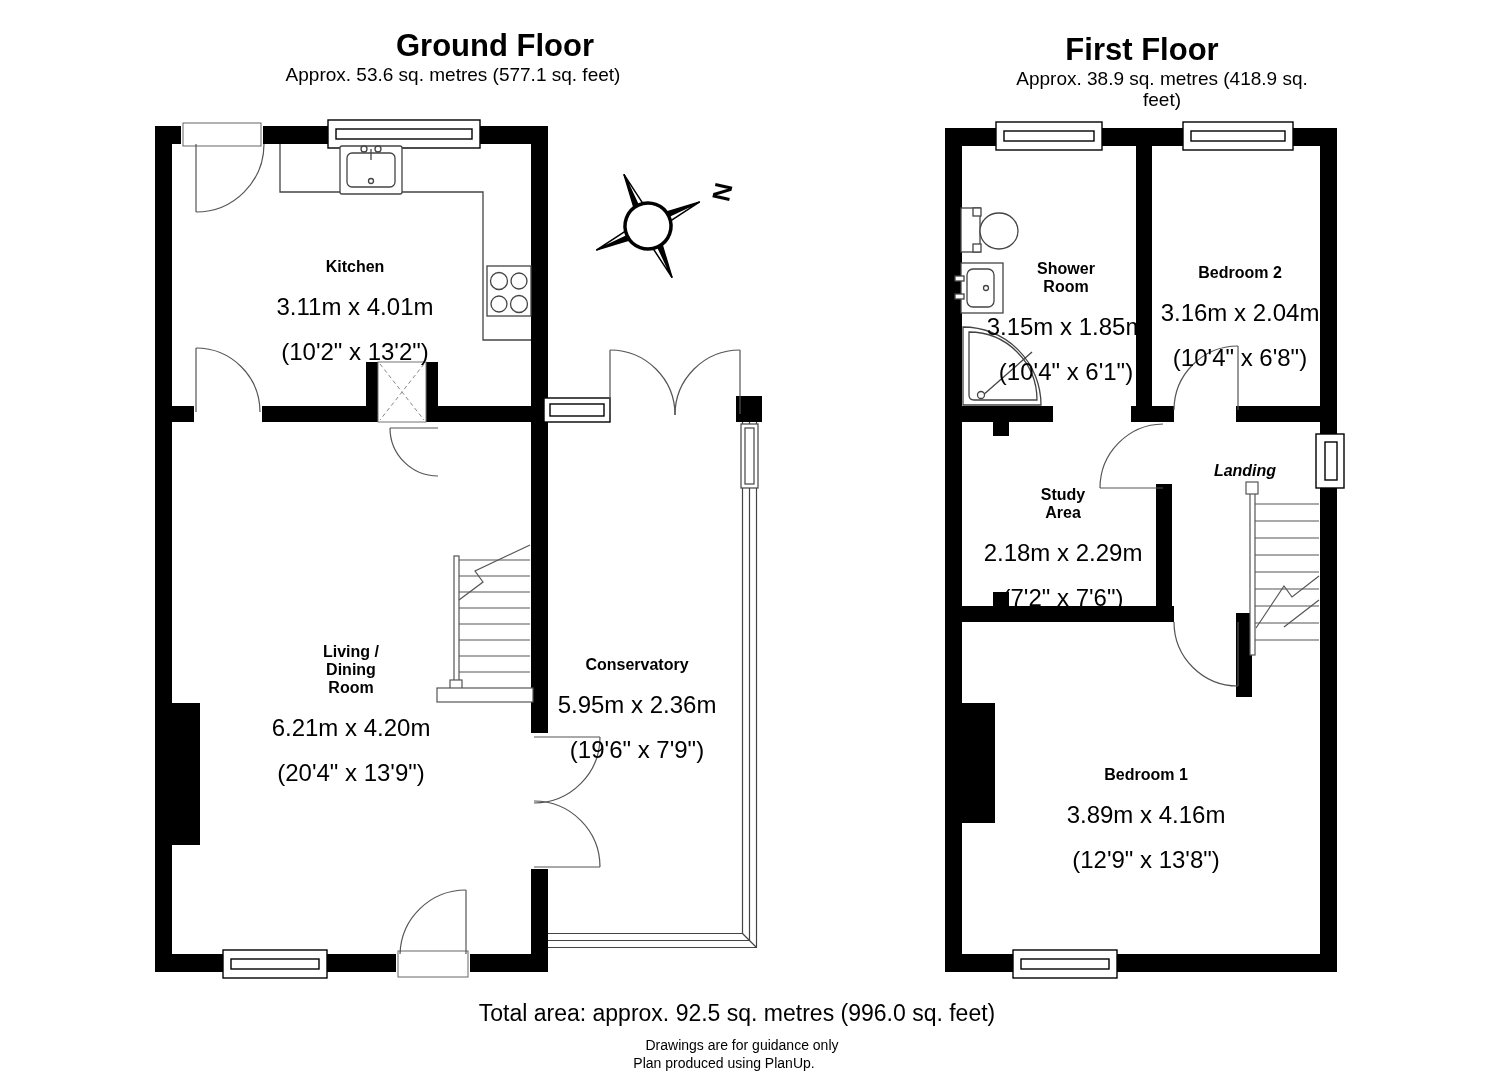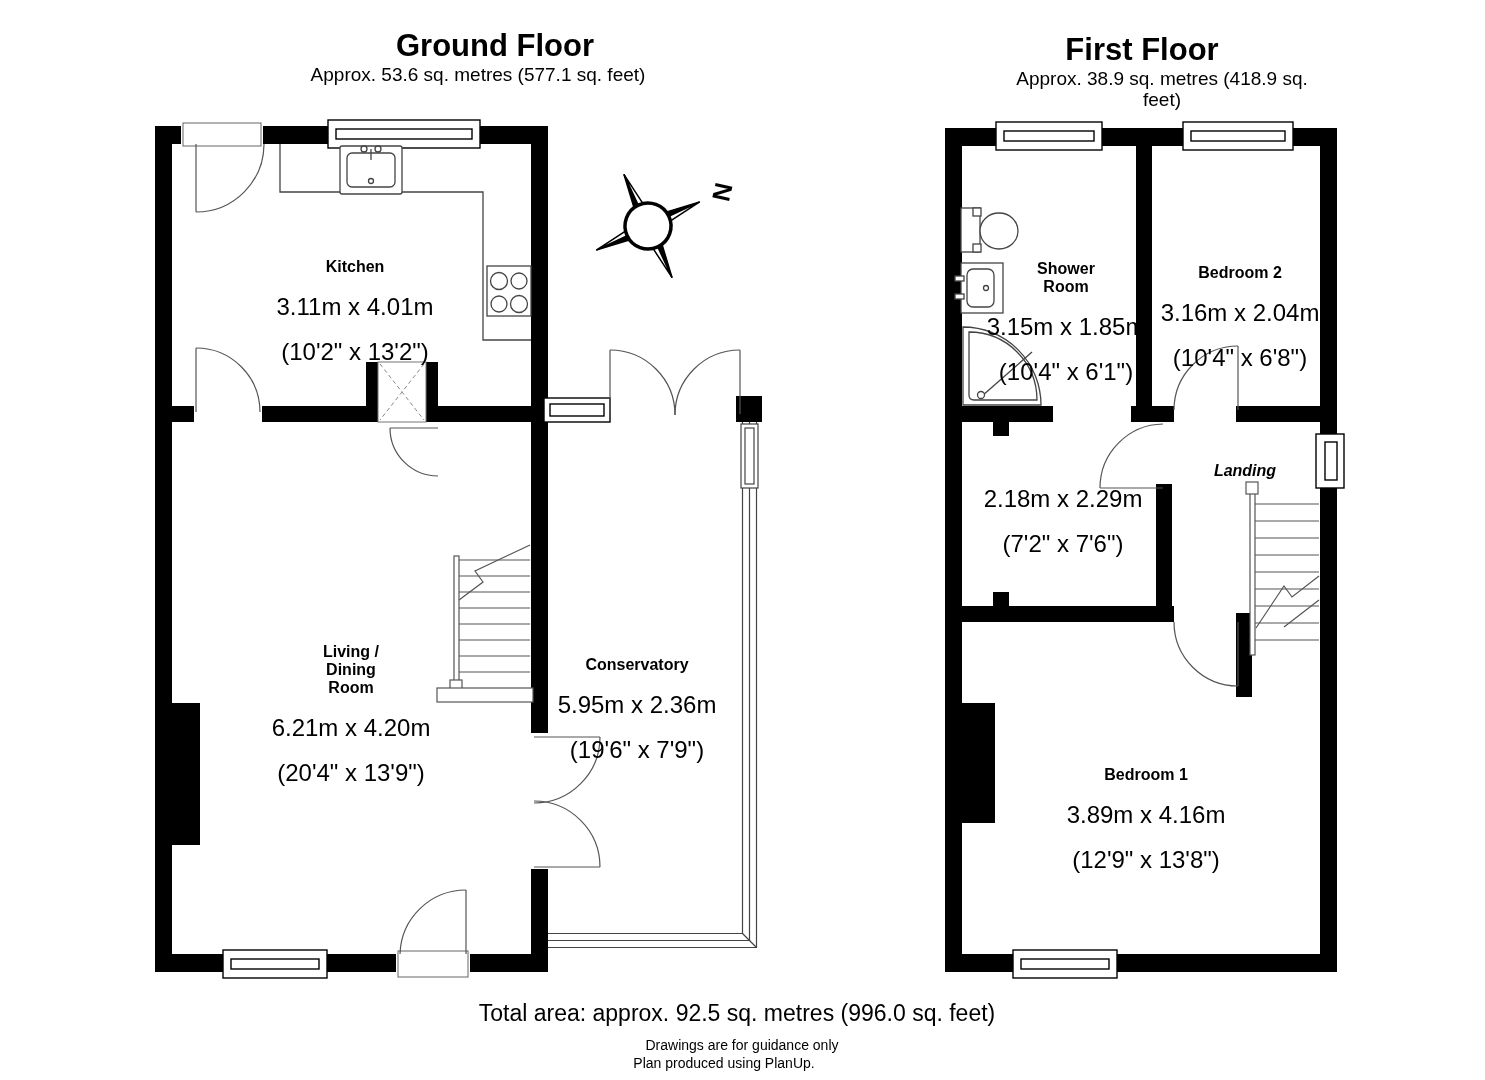--- a/index.html
+++ b/index.html
@@ -247,21 +247,21 @@
         <path d="M0,-57 L-7,-8 L0,0 Z" fill="#000"></path>
           <path d="M0,-57 L7,-8 L0,0 Z" fill="#fff"></path>
       </g>
       <circle cx="0" cy="0" r="23" fill="#fff" stroke="#000" stroke-width="3.5"></circle>
     </g>
     <text transform="translate(714,190) rotate(103)" font-family="Liberation Sans, sans-serif" font-size="25" font-weight="bold" text-anchor="middle" id="compass-n">N</text>
   </g>
 </svg>
 
 <div class="lbl floor-title" style="left:453px;top:28px;margin-left:42px;">Ground Floor</div>
-<div class="lbl floor-sub" style="left:453px;top:64px;margin-left:25px;">Approx. 53.6 sq. metres (577.1 sq. feet)</div>
+<div class="lbl floor-sub" style="left:453px;top:64px;">Approx. 53.6 sq. metres (577.1 sq. feet)</div>
 <div class="lbl floor-title" style="left:1142px;top:32px;text-align:right;">First Floor</div>
 <div class="lbl floor-sub" style="left:1142px;top:68px;margin-left:20px;">Approx. 38.9 sq. metres (418.9 sq. feet)</div>
 
 <div class="lbl" style="left:355px;top:240px;">
   <div class="room-name">Kitchen</div>
   <div class="room-dim">3.11m x 4.01m</div>
   <div class="room-dim">(10'2" x 13'2")</div>
 </div>
 
 <div class="lbl" style="left:351px;top:625px;">
@@ -285,20 +285,22 @@
   <div class="room-dim">(10'4" x 6'1")</div>
 </div>
 
 <div class="lbl" style="left:1240px;top:246px;">
   <div class="room-name">Bedroom 2</div>
   <div class="room-dim">3.16m x 2.04m</div>
   <div class="room-dim">(10'4" x 6'8")</div>
 </div>
 
 <div class="lbl" style="left:1063px;top:468px;">
+  <div class="room-name">Study
+Area</div>
   <div class="room-dim">2.18m x 2.29m</div>
   <div class="room-dim">(7'2" x 7'6")</div>
 </div>
 
 <div class="lbl" style="left:1245px;top:444px;font-style:italic;">
   <div class="room-name">Landing</div>
 </div>
 
 <div class="lbl" style="left:1146px;top:748px;">
   <div class="room-name">Bedroom 1</div>

